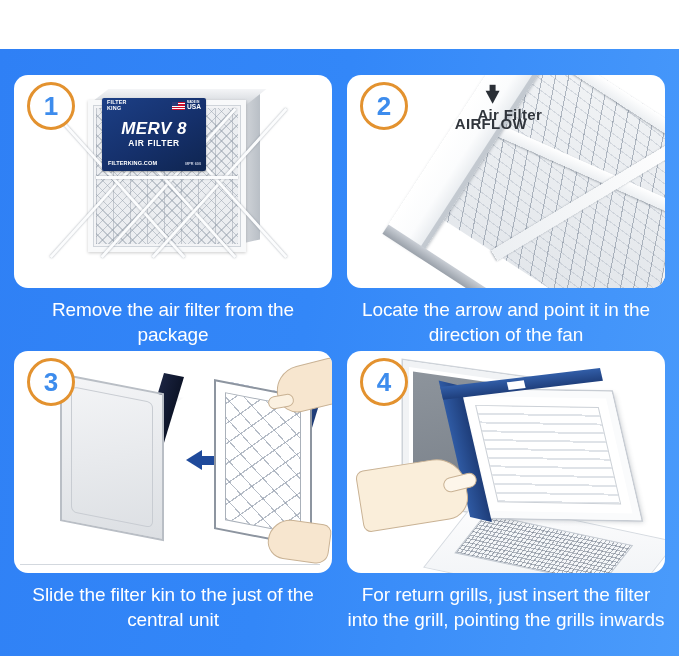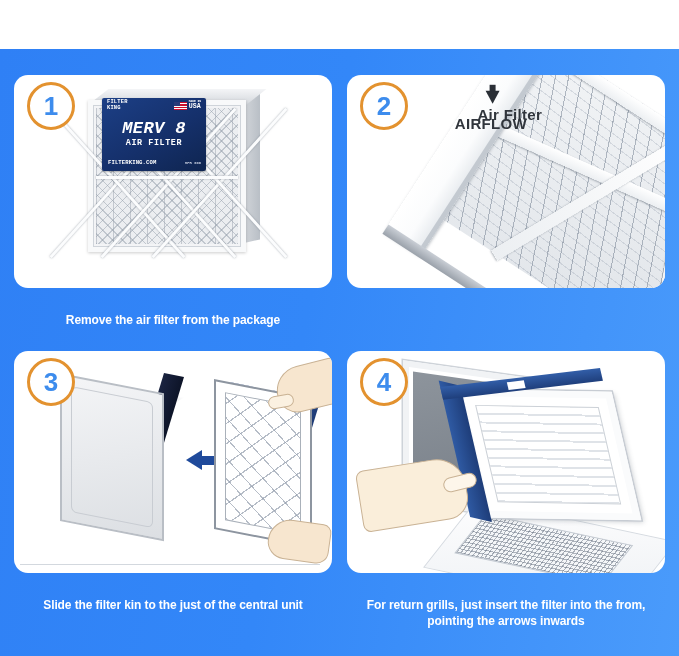--- a/index.html
+++ b/index.html
@@ -87,26 +87,26 @@
     align-items: center;
     justify-content: center;
     font-size: 26px;
     font-weight: bold;
     color: #3d8ced;
     z-index: 20;
     line-height: 1;
   }
 
   .caption {
-    margin-top: 25px;
+    margin-top: 9px;
     width: 318px;
     text-align: center;
     color: #ffffff;
-    font-size: 12px;
-    font-weight: bold;
+    font-size: 19px;
+    font-weight: normal;
     line-height: 1.32;
     letter-spacing: -0.1px;
   }
 
   .art { position: absolute; inset: 0; }
 
   
   .p1-filter {
     position: absolute;
     left: 74px; top: 14px;
@@ -166,21 +166,20 @@
   .p1-wire .hz { left: 0; width: 100%; height: 3px; top: 50%; }
 
   .p1-label {
     position: absolute;
     left: 14px; top: 9px;
     width: 104px; height: 73px;
     background: linear-gradient(150deg,#1c3f86 0%,#15306b 55%,#0f2550 100%);
     border-radius: 2px;
     z-index: 6;
     box-shadow: 0 1px 2px rgba(0,0,0,.3);
-    font-family: Liberation Mono, monospace;
   }
   .p1-lab-top {
     position: absolute; left: 0; top: 2px; width: 104px;
     display: flex; align-items: center; justify-content: space-between;
     padding: 0 5px;
   }
   .p1-brand {
     color: #ffffff; font-size: 5.4px; font-weight: bold; line-height: 1.05;
     letter-spacing: .2px;
   }
@@ -550,20 +549,21 @@
                   </div>
                   <div class="p2-airfilter-txt">AIRFLOW</div>
                   <div class="p2-airfilter-txt" style="top:92px;left:10px;">Air Filter</div>
                 </div>
                 <div class="p2-edge"></div>
               </div>
             </div>
           </div>
           <div class="badge">2</div>
         </div>
+        <div class="caption">Locate the arrow and point it in the direction of the fan</div>
       </div>
 
       <div class="step step-3">
         <div class="card">
           <div class="art">
             <div class="p3-unit">
               <div class="p3-unit-top"></div>
               <div class="p3-unit-side"></div>
               <div class="p3-unit-face"></div>
             </div>
@@ -604,18 +604,18 @@
               </div>
               <div class="p4-blue-frame"></div>
               <div class="p4-blue-top"></div>
               <div class="p4-blue-mark"></div>
             </div>
             <div class="p4-hand"></div>
             <div class="p4-finger"></div>
           </div>
           <div class="badge">4</div>
         </div>
-        <div class="caption">For return grills, just insert the filter into the from, pointing the arrows inwards</div>
+        <div class="caption">For return grills, just insert the filter into the grill, pointing the grills inwards</div>
       </div>
 
     </div>
   </div>
 </div>
 
 </body></html>

